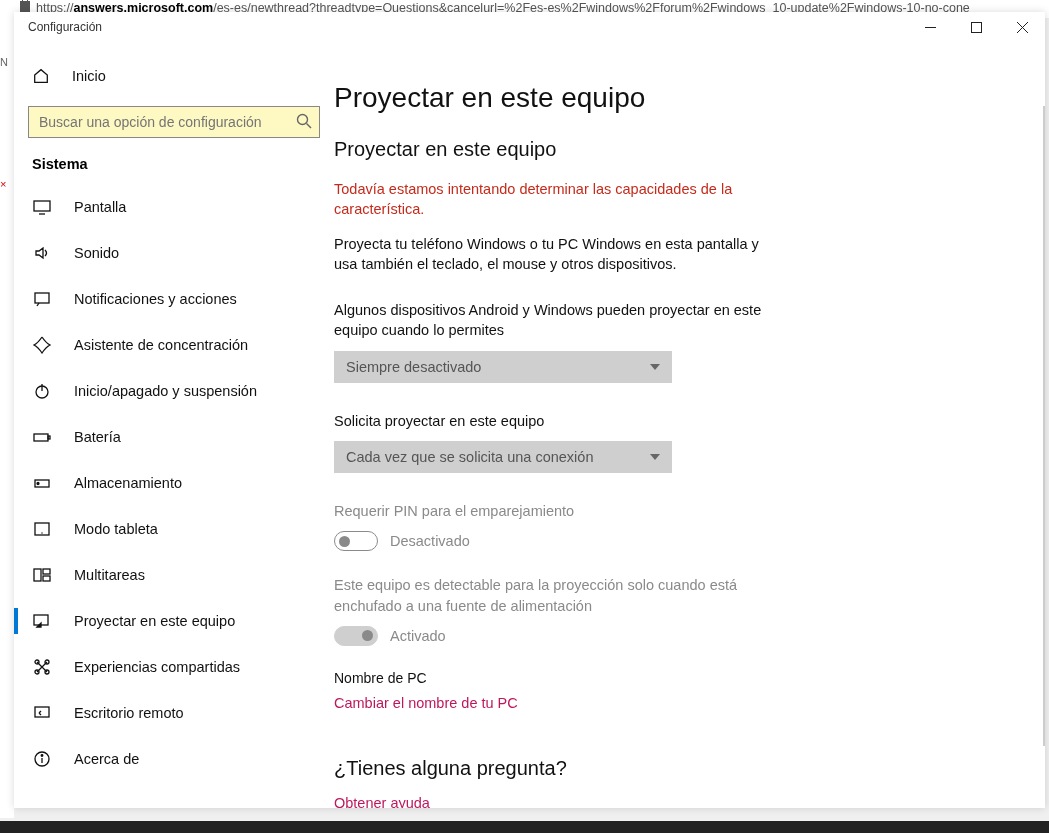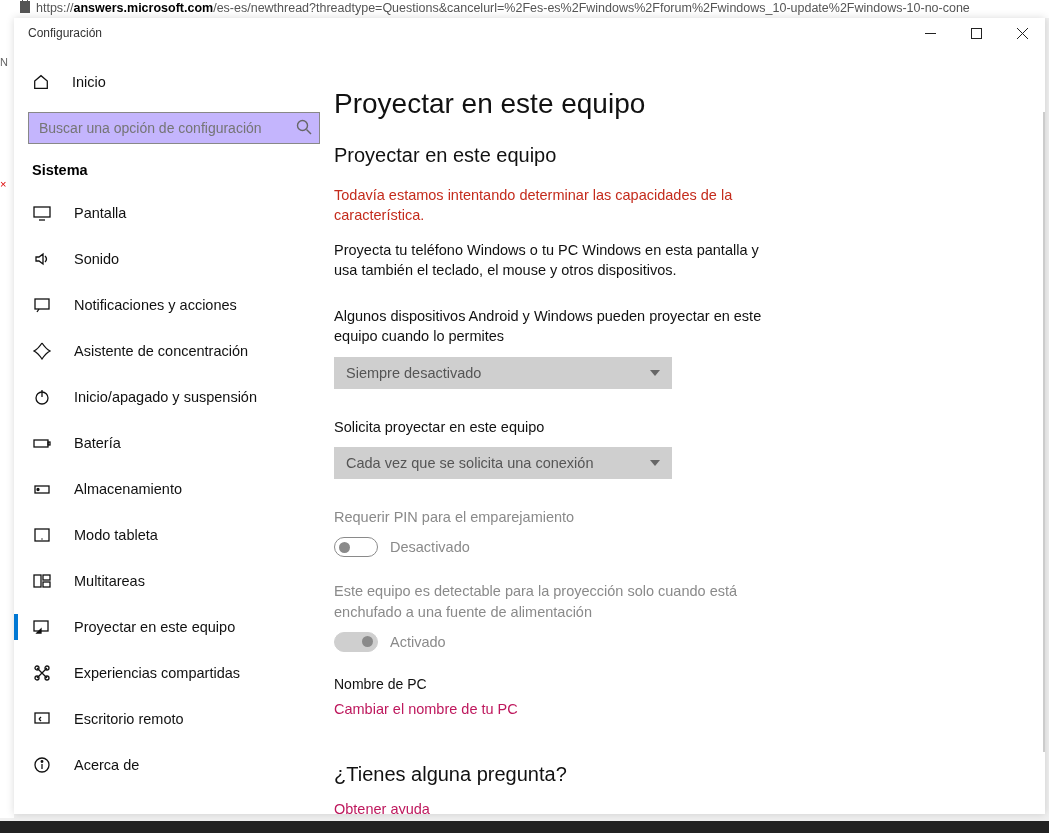--- a/index.html
+++ b/index.html
@@ -8,36 +8,36 @@
   .url-bar { height: 18px; font-size: 12.5px; color: #555; padding-left: 20px; white-space: nowrap; overflow: hidden; background: #fff; }
   .url-bar b { color: #000; }
   .url-lock { display:inline-block; width:10px; height:12px; background:#555; position:relative; margin-right:6px; top:1px;}
   .url-lock::before{content:"";position:absolute;top:-5px;left:2px;width:4px;height:5px;border:1.5px solid #555;border-bottom:none;border-radius:3px 3px 0 0;}
 
   .left-fragment { position: absolute; left:0; top:18px; width:14px; height: 800px; background: #fff; font-size:11px; color:#666;}
   .left-fragment span { display:block; margin-top:38px;}
   .left-fragment .x{ margin-top:110px; color:#d00;}
 
   .settings-window {
-    position: absolute; left: 14px; top: 18px; right: 4px; height: 796px;
+    position: absolute; left: 14px; top: 12px; right: 4px; height: 796px;
     background: #fff; display: flex; flex-direction: column;
     box-shadow: 0 0 8px rgba(0,0,0,.15);
   }
   .titlebar { height: 30px; display: flex; align-items: center; padding-left: 14px; font-size: 12px; color: #333; }
   .titlebar-spacer { flex: 1; }
   .titlebar-btn { width: 46px; height: 30px; display:flex; align-items:center; justify-content:center; color:#222; font-size:11px; }
   .titlebar-btn svg { width:11px; height:11px; stroke:#222; stroke-width:1; fill:none;}
 
   .window-body { flex:1; display:flex; overflow:hidden; }
 
   .sidebar { width: 320px; padding-top: 14px; overflow-y:auto; }
   .home-row { display:flex; align-items:center; height:40px; padding-left:18px; font-size:14.5px; color:#111; gap:22px;}
   .home-row svg { width:18px; height:18px; stroke:#111; fill:none; stroke-width:1.4;}
   .search-wrap { margin: 10px 14px 18px 14px; position:relative;}
-  .search-input { width:100%; height:32px; border:1px solid #888; background:#c4b5fd; font-size:14px; padding:0 32px 0 10px; color:#666;}
+  .search-input { width:100%; height:32px; border:1px solid #888; background:#fef9c3; font-size:14px; padding:0 32px 0 10px; color:#666;}
   .search-icon { position:absolute; right:8px; top:7px; width:16px; height:16px; stroke:#666; fill:none; stroke-width:1.4;}
 
   .group-header { font-weight:600; font-size:14.5px; padding:0 18px 12px 18px; }
 
   .nav-item { display:flex; align-items:center; height:46px; padding-left:18px; gap:22px; font-size:14.5px; color:#111; position:relative;}
   .nav-item.selected::before { content:""; position:absolute; left:0; top:10px; bottom:10px; width:4px; background:#0078d4;}
   .nav-item .ico { width:20px; height:20px; display:flex; align-items:center; justify-content:center;}
   .nav-item .ico svg { width:18px; height:18px; stroke:#111; fill:none; stroke-width:1.3;}
 
   .content { flex:1; padding: 40px 40px 0 0; overflow-y:auto; position:relative;}

